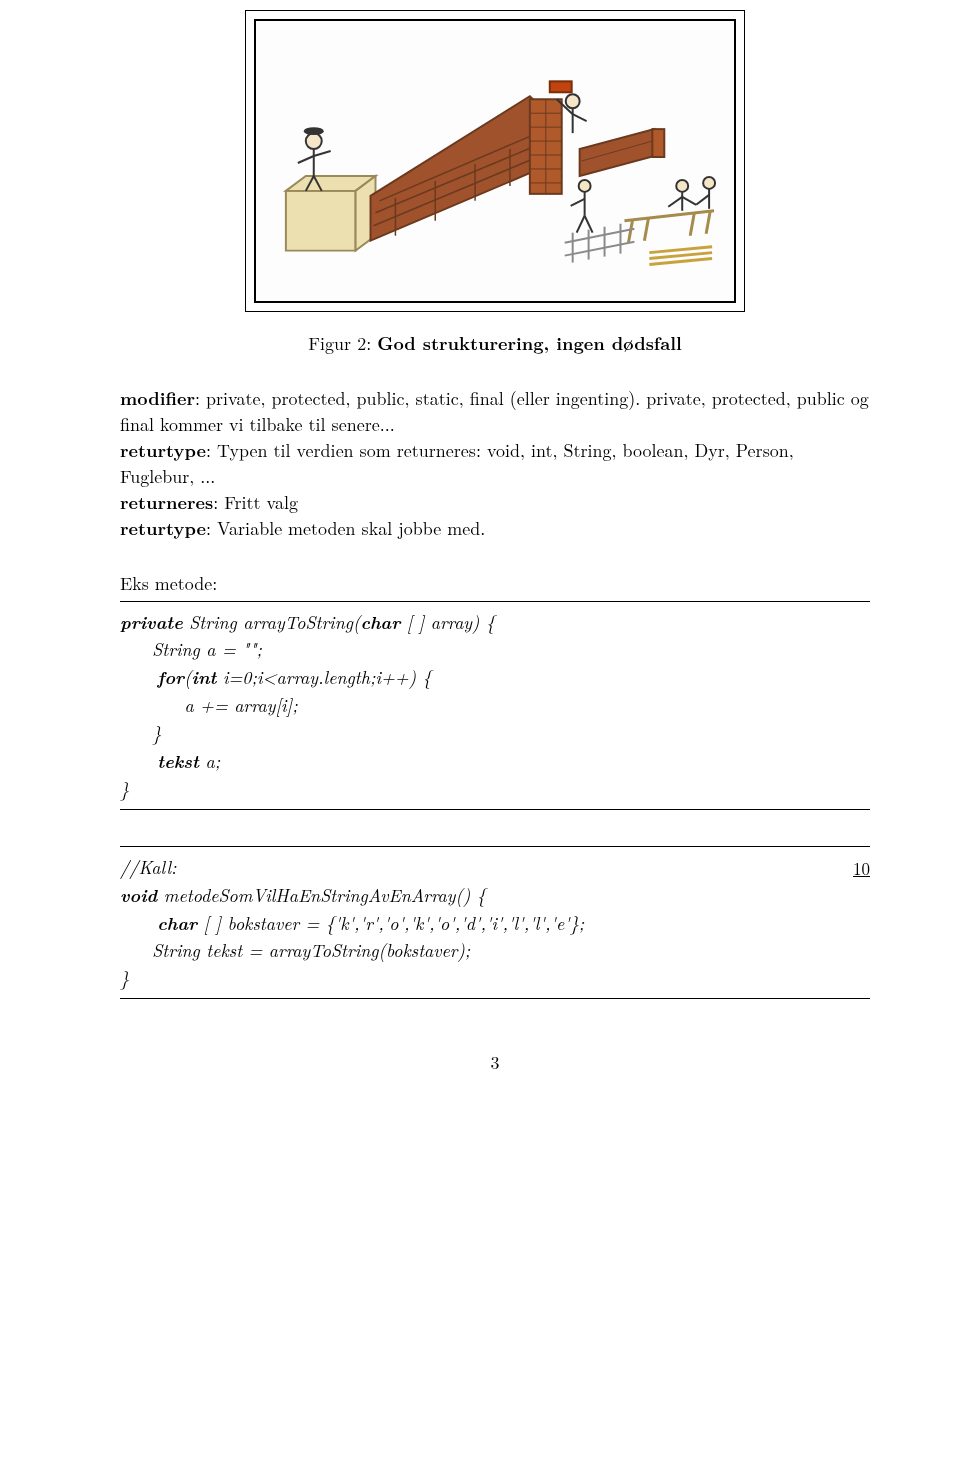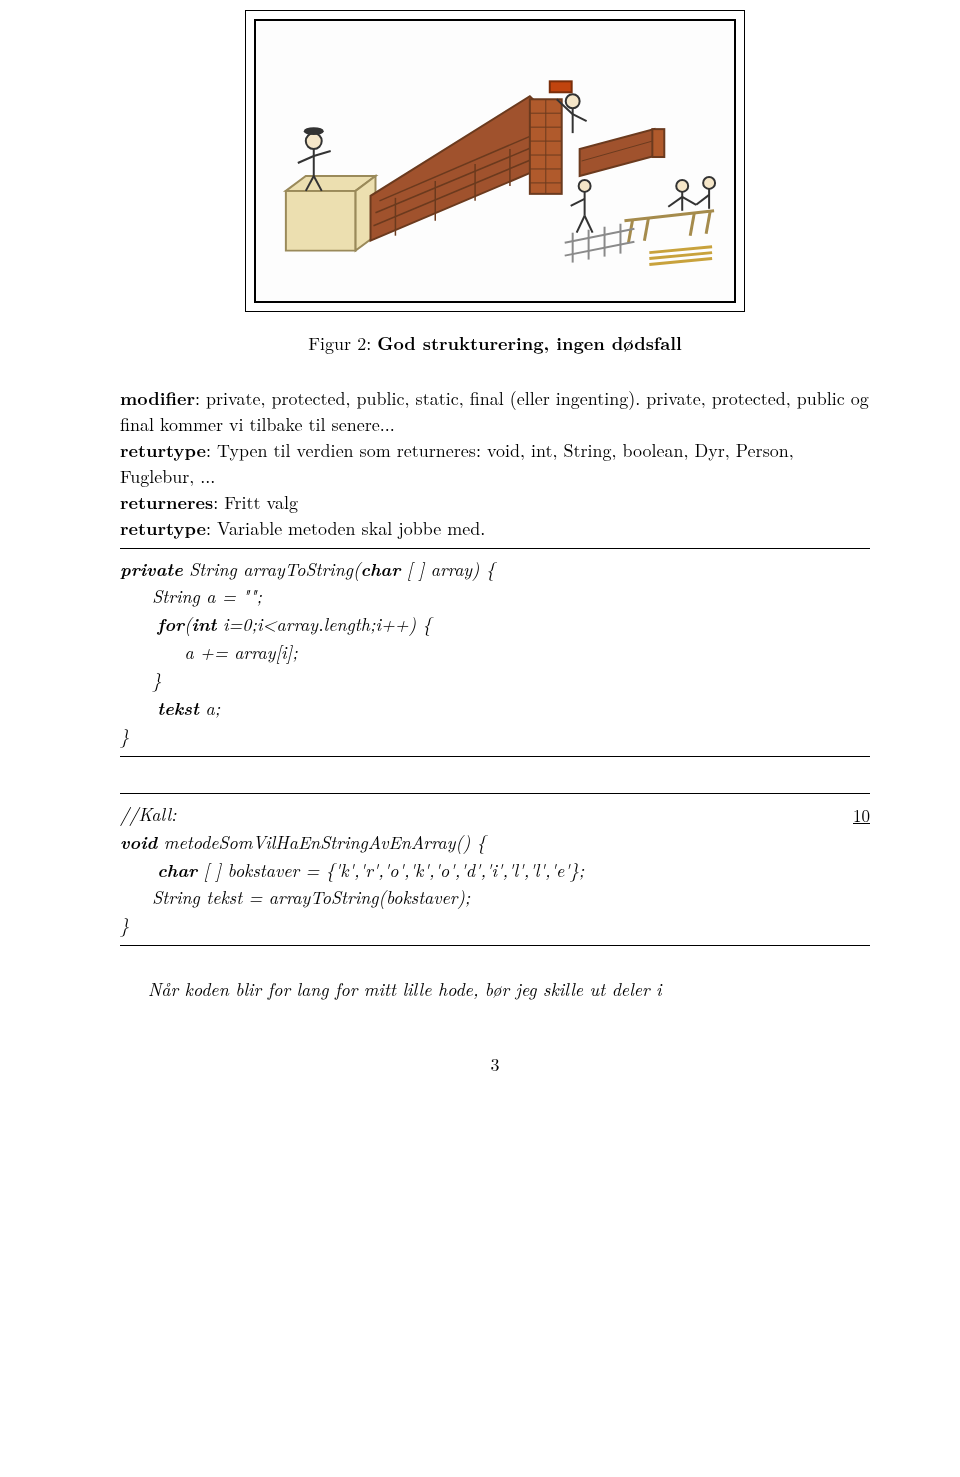--- a/index.html
+++ b/index.html
@@ -181,20 +181,21 @@
     <span class="bold">God strukturering, ingen dødsfall</span>
   </div>
 
   <div class="body-text">
     <span class="term">modifier</span><span>: private, protected, public, static, final (eller ingenting). private, protected, public og final kommer vi tilbake til senere...</span><br>
     <span class="term">returtype</span><span>: Typen til verdien som returneres: void, int, String, boolean, Dyr, Person, Fuglebur, ...</span><br>
     <span class="term">returneres</span><span>: Fritt valg</span><br>
     <span class="term">returtype</span><span>: Variable metoden skal jobbe med.</span>
   </div>
 
+  <div class="section-intro">Eks metode:</div>
 
   <hr class="rule">
 
   <div class="code-block"><span class="bi">private</span><span class="it"> String arrayToString(</span><span class="bi">char</span><span class="it"> [ ] array) {</span>
 <span class="it">     String a = "";</span>
 <span class="bi">     for</span><span class="it">(</span><span class="bi">int</span><span class="it"> i=0;i&lt;array.length;i++) {</span>
 <span class="it">          a += array[i];</span>
 <span class="it">     }</span>
 <span class="bi">     tekst</span><span class="it"> a;</span>
 <span class="it">}</span></div>
@@ -206,17 +207,16 @@
   <hr class="rule">
 
   <div class="code-block"><span class="linenum">10</span><span class="it">//Kall:</span>
 <span class="bi">void</span><span class="it"> metodeSomVilHaEnStringAvEnArray() {</span>
 <span class="bi">     char</span><span class="it"> [ ] bokstaver = {'k','r','o','k','o','d','i','l','l','e'};</span>
 <span class="it">     String tekst = arrayToString(bokstaver);</span>
 <span class="it">}</span></div>
 
   <hr class="rule">
 
-  <div class="closing">Når koden blir for lang for mitt lille hode, bør jeg skille ut deler i</div>
 
   <div class="page-number">3</div>
 
 </div>
 
 </body></html>

